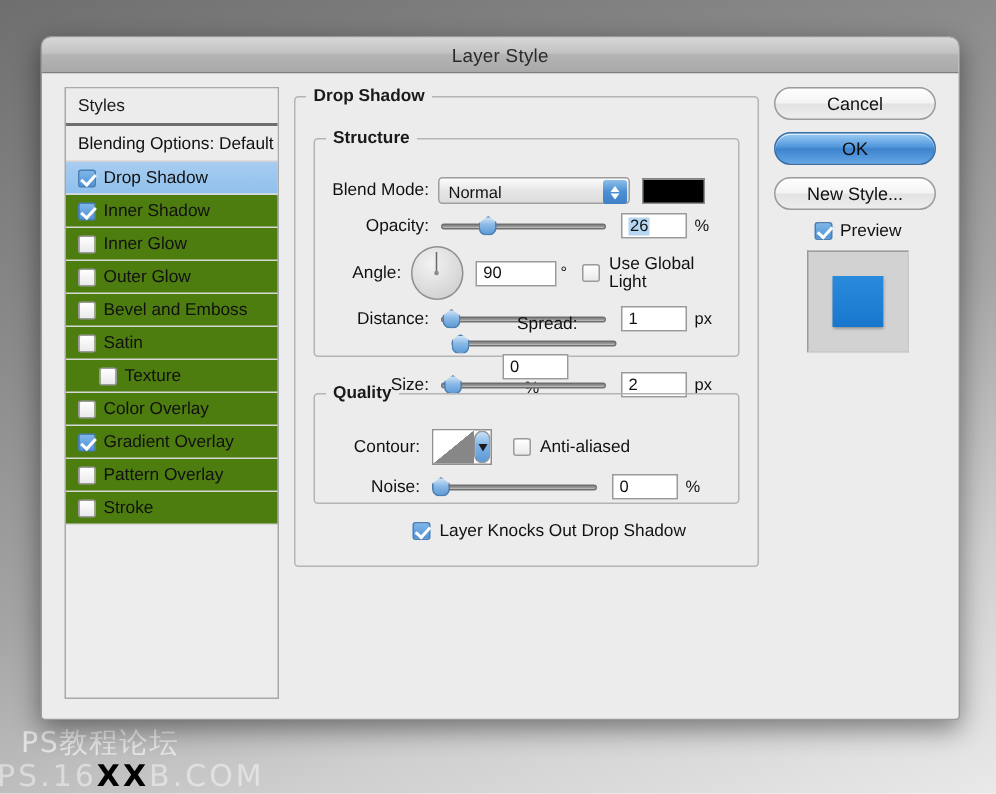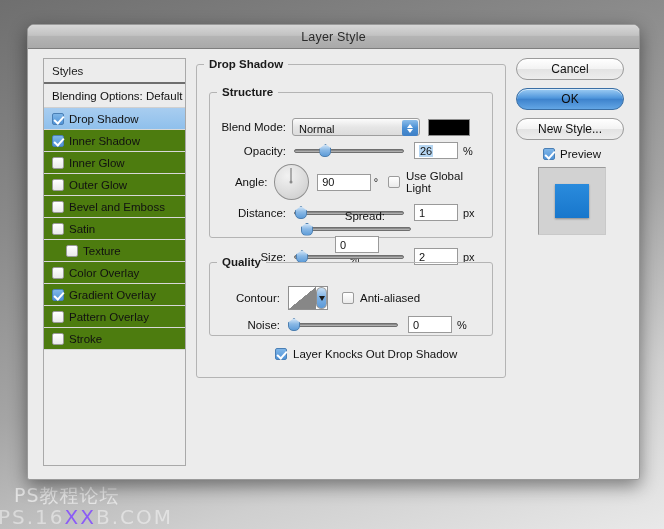--- a/index.html
+++ b/index.html
@@ -29,21 +29,21 @@
   }
   #wm-line2 {
     font-size: 20px;
     color: rgba(255,255,255,0.45);
     letter-spacing: 2px;
     margin-top: 2px;
     margin-left: -16px;
     font-family: "DejaVu Sans", sans-serif;
     white-space: nowrap;
   }
-  #wm-line2 .red { color: #8b5cf6; font-weight: normal; }
+  #wm-line2 .red { color: #000000; font-weight: bold; }
 
   
   #dialog {
     position: absolute;
     left: 27px; top: 24px;
     width: 613px; height: 456px;
     border-radius: 7px 7px 3px 3px;
     background: #ececec;
     box-shadow: 0 6px 18px rgba(0,0,0,0.45);
     border: 1px solid #9a9a9a;

